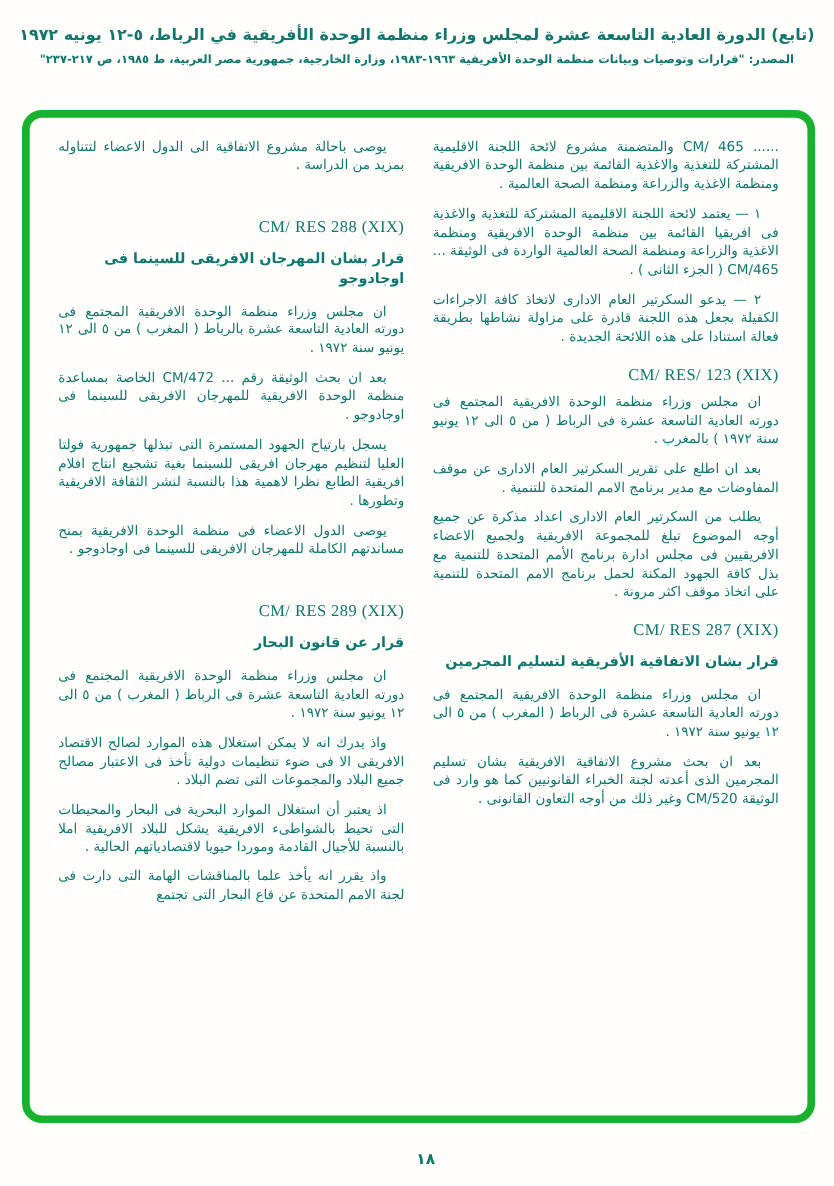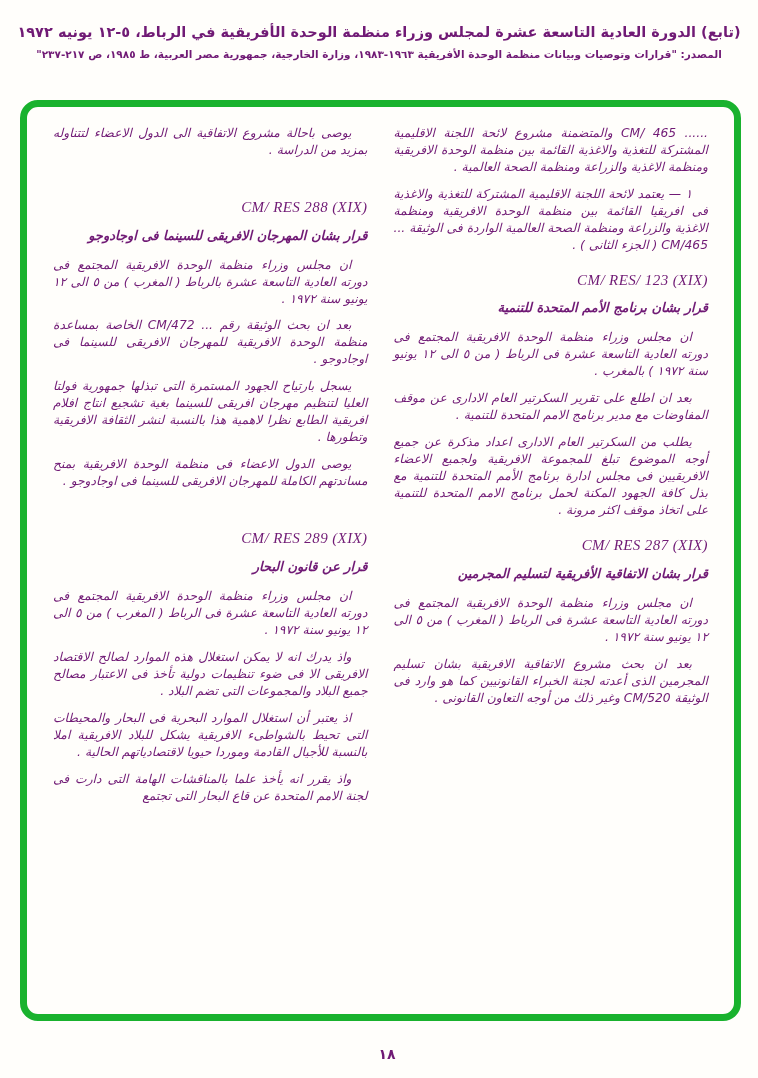--- a/index.html
+++ b/index.html
@@ -5,41 +5,40 @@
   * { box-sizing: border-box; }
   html, body { margin: 0; padding: 0; background: #ffffff; }
   .page {
     position: relative;
     width: 758px;
     height: 1078px;
     margin: 0 auto;
     background: #fffefb;
     overflow: hidden;
     font-family: "DejaVu Sans", sans-serif;
-    color: #701a75;
+    color: #0f766e;
   }
   .header { position: absolute; top: 24px; right: 0; left: 0; text-align: center; }
   .header-title { font-size: 14.5px; font-weight: bold; letter-spacing: 0.2px; }
   .header-source { font-size: 10.5px; font-weight: bold; margin-top: 8px; }
   .frame {
     position: absolute;
     top: 100px; right: 17px; left: 20px; bottom: 57px;
     border: 7px solid #19b22e;
     border-radius: 18px;
     padding: 18px 26px 0 26px;
     overflow: hidden;
     background: transparent;
   }
   .cols { display: flex; gap: 26px; height: 100%; }
   .col {
     flex: 1;
     font-size: 12.3px;
     line-height: 1.38;
     text-align: justify;
-    font-style: italic;
   }
   .col p { margin: 0 0 10px 0; text-indent: 16px; }
   .col p.no-indent { text-indent: 0; }
   .res-code {
     direction: ltr;
     text-align: right;
     font-family: "Liberation Serif", serif;
     font-size: 15px;
     letter-spacing: 0.4px;
     margin: 16px 0 6px 0;
@@ -73,22 +72,22 @@
     <div class="header-title">(تابع) الدورة العادية التاسعة عشرة لمجلس وزراء منظمة الوحدة الأفريقية في الرباط، ٥-١٢ يونيه ١٩٧٢</div>
     <div class="header-source">المصدر: "قرارات وتوصيات وبيانات منظمة الوحدة الأفريقية ١٩٦٣-١٩٨٣، وزارة الخارجية، جمهورية مصر العربية، ط ١٩٨٥، ص ٢١٧-٢٣٧"</div>
   </div>
 
   <div class="frame" style="border-color: rgb(25, 178, 46);">
     <div class="cols">
 
       <div class="col">
         <p class="no-indent">...... CM/ 465 والمتضمنة مشروع لائحة اللجنة الاقليمية المشتركة للتغذية والاغذية القائمة بين منظمة الوحدة الافريقية ومنظمة الاغذية والزراعة ومنظمة الصحة العالمية .</p>
         <p>١ — يعتمد لائحة اللجنة الاقليمية المشتركة للتغذية والاغذية فى افريقيا القائمة بين منظمة الوحدة الافريقية ومنظمة الاغذية والزراعة ومنظمة الصحة العالمية الواردة فى الوثيقة ... CM/465 ( الجزء الثانى ) .</p>
+        <p>٢ — يدعو السكرتير العام الادارى لاتخاذ كافة الاجراءات الكفيلة بجعل هذه اللجنة قادرة على مزاولة نشاطها بطريقة فعالة استنادا على هذه اللائحة الجديدة .</p>
         <div class="res-code">CM/ RES/ 123 (XIX)</div>
-        <div class="res-heading">قرار بشان برنامج الأمم المتحدة للتنمية</div>
         <p>ان مجلس وزراء منظمة الوحدة الافريقية المجتمع فى دورته العادية التاسعة عشرة فى الرباط ( من ٥ الى ١٢ يونيو سنة ١٩٧٢ ) بالمغرب .</p>
         <p>بعد ان اطلع على تقرير السكرتير العام الادارى عن موقف المفاوضات مع مدير برنامج الامم المتحدة للتنمية .</p>
         <p>يطلب من السكرتير العام الادارى اعداد مذكرة عن جميع أوجه الموضوع تبلغ للمجموعة الافريقية ولجميع الاعضاء الافريقيين فى مجلس ادارة برنامج الأمم المتحدة للتنمية مع بذل كافة الجهود المكنة لحمل برنامج الامم المتحدة للتنمية على اتخاذ موقف اكثر مرونة .</p>
         <div class="res-code">CM/ RES 287 (XIX)</div>
         <div class="res-heading">قرار بشان الاتفاقية الأفريقية لتسليم المجرمين</div>
         <p>ان مجلس وزراء منظمة الوحدة الافريقية المجتمع فى دورته العادية التاسعة عشرة فى الرباط ( المغرب ) من ٥ الى ١٢ يونيو سنة ١٩٧٢ .</p>
         <p>بعد ان بحث مشروع الاتفاقية الافريقية بشان تسليم المجرمين الذى أعدته لجنة الخبراء القانونيين كما هو وارد فى الوثيقة CM/520 وغير ذلك من أوجه التعاون القانونى .</p>
       </div>
 
       <div class="col">

